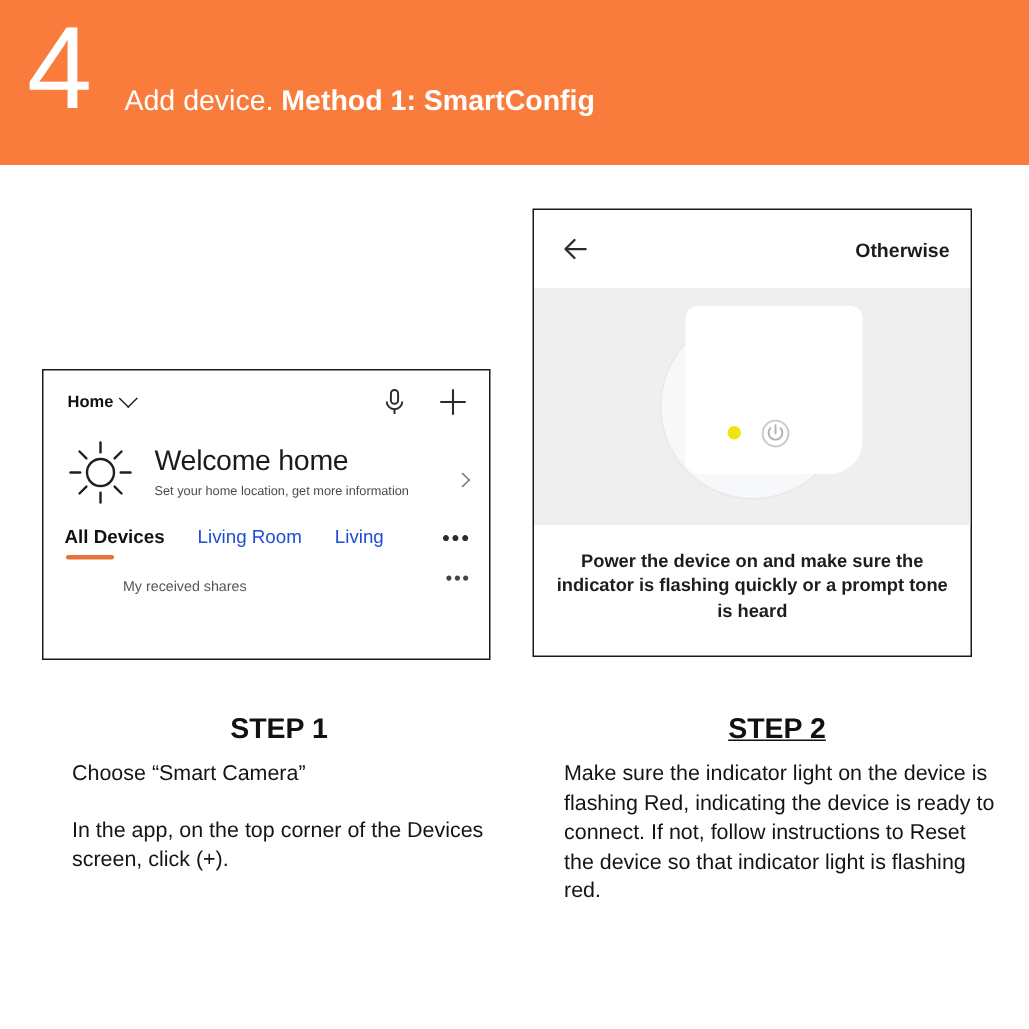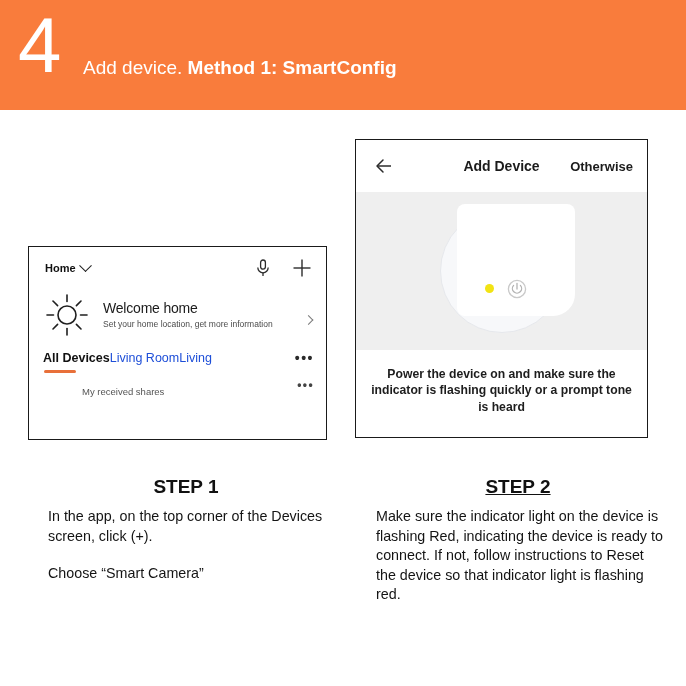--- a/index.html
+++ b/index.html
@@ -75,38 +75,39 @@
 
   .welcome-row {
     display: flex; align-items: center;
     padding: 2px 14px 6px 14px;
     gap: 12px;
     position: relative;
   }
   .sun-icon { width: 48px; height: 48px; flex: 0 0 48px; }
   .welcome-text { flex: 1 1 auto; min-width: 0; }
   .welcome-title {
-    font-size: 14px; color: #1b1b1b; font-weight: 400;
+    font-size: 19px; color: #1b1b1b; font-weight: 400;
     line-height: 1.15; letter-spacing: -0.2px;
   }
   .welcome-sub {
     font-size: 8.5px; color: #4a4a4a; line-height: 1.35;
     margin-top: 3px; max-width: 170px;
   }
   .chev-right {
     position: absolute; right: 14px; top: 56%;
     width: 7px; height: 7px;
     border-top: 1.3px solid #7a7a7a;
     border-right: 1.3px solid #7a7a7a;
     transform: translateY(-50%) rotate(45deg);
   }
 
   .tabs-row {
     display: flex; align-items: flex-start;
     padding: 6px 12px 0 14px;
+    gap: 22px;
     position: relative;
   }
   .tab {
     font-size: 12.5px;
     padding-bottom: 4px;
     white-space: nowrap;
   }
   .tab.active { color: #111; font-weight: 700; }
   .tab.inactive { color: #1d4ed8; font-weight: 400; }
   .tab-underline {
@@ -291,21 +292,20 @@
 
 <div class="shot" id="shot-add">
 
   <div class="add-topbar">
     <span class="back-arrow">
       <svg width="20" height="20" viewBox="0 0 20 20">
         <line x1="3" y1="10" x2="17" y2="10" stroke="#2b2b2b" stroke-width="1.5"></line>
         <polyline points="9,4 3,10 9,16" fill="none" stroke="#2b2b2b" stroke-width="1.5" stroke-linecap="round" stroke-linejoin="round"></polyline>
       </svg>
     </span>
-    <span class="add-title">Add Device</span>
     <span class="otherwise">Otherwise</span>
   </div>
 
   <div class="device-stage">
     <div class="device-circle">
       <div class="device-body"></div>
       <div class="led-dot"></div>
       <span class="power-icon">
         <svg width="24" height="24" viewBox="0 0 24 24">
           <circle cx="12" cy="12" r="8.6" fill="none" stroke="#c9c9c9" stroke-width="1.3"></circle>
@@ -315,22 +315,22 @@
       </span>
     </div>
   </div>
 
   <div class="add-caption">Power the device on and make sure the indicator is flashing quickly or a prompt tone is heard</div>
 </div>
 
 <div class="step-block" id="step1-block">
   <div class="step-heading">STEP 1</div>
   <div class="step-body">
+    <p>Choose “Smart Camera”</p>
     <p>In the app, on the top corner of the Devices screen, click (+).</p>
-    <p>Choose “Smart Camera”</p>
   </div>
 </div>
 
 <div class="step-block" id="step2-block">
   <div class="step-heading">STEP 2</div>
   <div class="step-body tight">
     <p>Make sure the indicator light on the device is flashing Red, indicating the device is ready to connect. If not, follow instructions to Reset the device so that indicator light is flashing red.</p>
   </div>
 </div>
 

